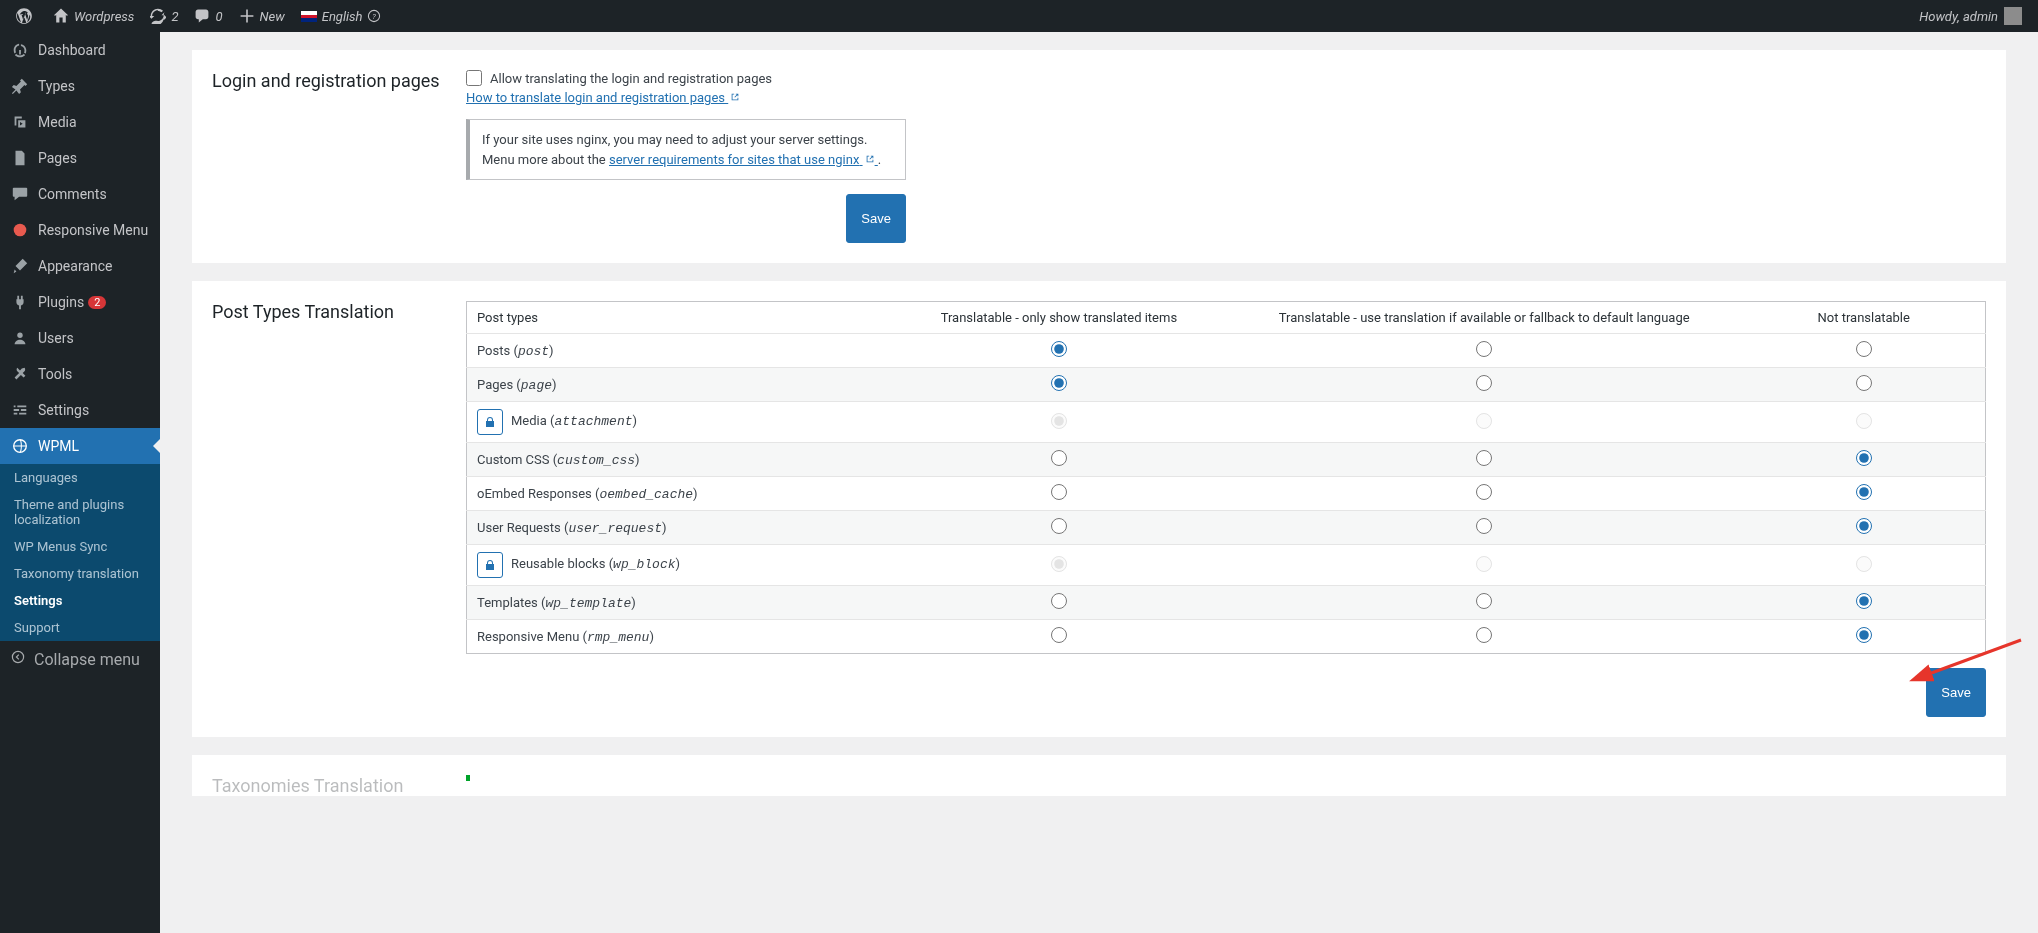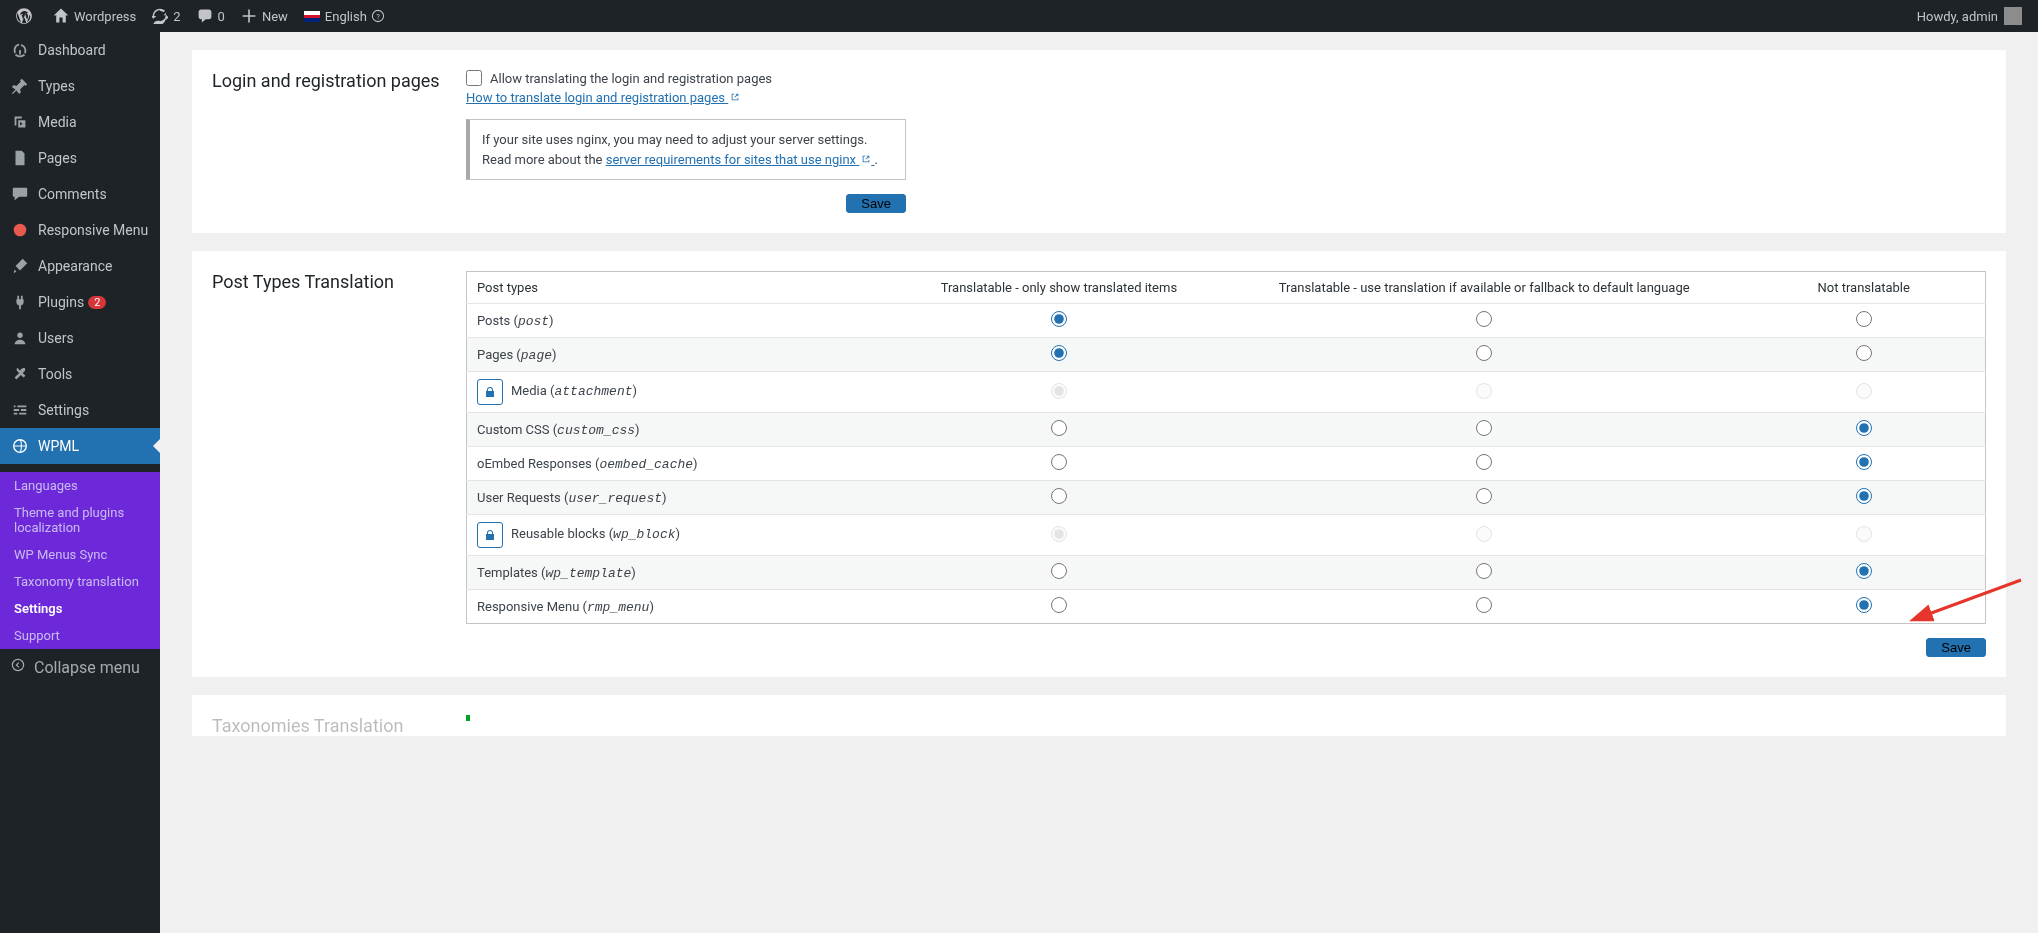--- a/index.html
+++ b/index.html
@@ -1,34 +1,34 @@
 <!DOCTYPE html>
 <html><head>
 <meta charset="utf-8">
 <style>
 * { box-sizing: border-box; margin: 0; padding: 0; }
 body { font-family: -apple-system, BlinkMacSystemFont, "Segoe UI", Roboto, sans-serif; font-size: 13px; color: #3c434a; background: #f0f0f1; }
 
 
-#adminbar { position: fixed; top: 0; left: 0; right: 0; height: 32px; background: #1d2327; color: #c3c4c7; display: flex; justify-content: space-between; align-items: center; padding: 0 8px; z-index: 1000; }
+#adminbar { position: fixed; top: 0; left: 0; right: 0; height: 32px; background: #1d2327; color: #c3c4c7; display: flex; justify-content: space-between; align-items: center; padding: 0 8px; z-index: 1000; font-style: italic; }
 #adminbar .bar-left, #adminbar .bar-right { display: flex; align-items: center; height: 100%; }
 #adminbar .bar-item { display: flex; align-items: center; padding: 0 8px; height: 100%; color: #c3c4c7; }
 #adminbar .bar-item svg { width: 16px; height: 16px; fill: #c3c4c7; margin-right: 5px; }
 #adminbar .flag { width: 16px; height: 11px; background: linear-gradient(to bottom, #fff 33%, #cf142b 33%, #cf142b 66%, #00247d 66%); margin-right: 5px; display: inline-block; }
 #adminbar .avatar { width: 18px; height: 18px; background: #8c8c8c; margin-left: 6px; }
 
 
 #sidebar { position: fixed; top: 32px; left: 0; width: 160px; bottom: 0; background: #1d2327; color: #c3c4c7; overflow-y: auto; }
 .menu-item { display: flex; align-items: center; padding: 8px 10px; color: #c3c4c7; cursor: pointer; font-size: 14px; }
 .menu-item.active { background: #2271b1; color: #fff; position: relative; }
 .menu-item.active::after { content: ""; position: absolute; right: -1px; top: 50%; transform: translateY(-50%); border: 8px solid transparent; border-right-color: #f0f0f1; }
 .menu-item .dashicon { width: 20px; height: 20px; margin-right: 8px; display: flex; align-items: center; justify-content: center; }
 .menu-item .dashicon svg { width: 18px; height: 18px; fill: rgba(240,246,252,.6); }
 .menu-item.active .dashicon svg { fill: #fff; }
-.submenu { background: #6d28d9; margin-top: 8px; }
+.submenu { background: #0c4a6e; }
 .submenu-item { display: block; padding: 6px 10px 6px 14px; color: rgba(240,246,252,.7); font-size: 13px; cursor: pointer; }
 .submenu-item.current { color: #fff; font-weight: 600; }
 .badge { display: inline-block; background: #d63638; color: #fff; border-radius: 9px; font-size: 11px; padding: 0 6px; margin-left: 4px; }
 .collapse-menu { display: flex; align-items: center; padding: 8px 10px; font-size: 16px; color: #a7aaad; cursor: pointer; }
 .collapse-menu .dashicon { margin-right: 8px; }
 .collapse-menu .dashicon svg { width: 16px; height: 16px; fill: #a7aaad; }
 
 
 #content { margin-left: 160px; padding: 32px 20px 20px 20px; }
 .panel { background: #fff; margin: 18px 12px; padding: 20px; }
@@ -36,21 +36,21 @@
 .panel-left { width: 254px; flex-shrink: 0; }
 .panel-left h2 { font-size: 18px; font-weight: 400; color: #1d2327; }
 .panel-right { flex: 1; }
 .checkbox-row { display: flex; align-items: flex-end; margin-bottom: 4px; }
 .checkbox-row input[type="checkbox"] { width: 16px; height: 16px; margin-right: 8px; }
 a.link { color: #2271b1; text-decoration: underline; }
 .ext-icon { display: inline-block; width: 10px; height: 10px; margin-left: 2px; }
 .ext-icon svg { width: 10px; height: 10px; fill: #2271b1; }
 .notice-box { border: 1px solid #c3c4c7; border-left: 4px solid #a7aaad; padding: 10px 12px; margin-top: 14px; max-width: 440px; font-size: 13px; line-height: 1.5; color: #3c434a; }
 .save-row { text-align: right; max-width: 440px; margin-top: 14px; }
-.btn-primary { background: #2271b1; border: 1px solid #2271b1; color: #000000; padding: 1px 14px; border-radius: 3px; font-size: 13px; cursor: pointer; }
+.btn-primary { background: #2271b1; border: 1px solid #2271b1; color: #ffffff; padding: 16px 14px; border-radius: 3px; font-size: 13px; cursor: pointer; }
 
 
 .pt-table { width: 100%; border-collapse: collapse; border: 1px solid #c3c4c7; margin-top: 0; }
 .pt-table th { text-align: left; font-weight: 400; padding: 8px 10px; font-size: 13px; color: #2c3338; }
 .pt-table th.center, .pt-table td.center { text-align: center; }
 .pt-table tbody tr:nth-child(even) { background: #f6f7f7; }
 .pt-table td { padding: 7px 10px; font-size: 13px; border-top: 1px solid #e5e5e5; }
 .pt-table td .slug { font-style: italic; font-family: Liberation Mono, monospace; }
 .lock-btn { display: inline-flex; align-items: center; justify-content: center; width: 26px; height: 26px; border: 1px solid #2271b1; border-radius: 3px; margin-right: 8px; vertical-align: middle; }
 .lock-btn svg { width: 12px; height: 12px; fill: #2271b1; }
@@ -241,21 +241,21 @@
           <input type="checkbox" style="">
           <label>Allow translating the login and registration pages</label>
         </div>
         <a href="#" class="link">
           <span>How to translate login and registration pages</span>
           <span class="ext-icon"><svg viewBox="0 0 12 12">
                 <path d="M5 2H2v8h8V7h-1v2H3V3h2zm2 0h3v3H9V3.7L6 6.7 5.3 6 8.3 3H7z"></path>
               </svg></span>
         </a>
         <div class="notice-box">
-          <span>If your site uses nginx, you may need to adjust your server settings. Read more about the </span>
+          <span>If your site uses nginx, you may need to adjust your server settings. Menu more about the </span>
           <a href="#" class="link">
             <span>server requirements for sites that use nginx</span>
             <span class="ext-icon"><svg viewBox="0 0 12 12">
                   <path d="M5 2H2v8h8V7h-1v2H3V3h2zm2 0h3v3H9V3.7L6 6.7 5.3 6 8.3 3H7z"></path>
                 </svg></span>
           </a>.
         </div>
         <div class="save-row">
           <button class="btn-primary">Save</button>
         </div>

